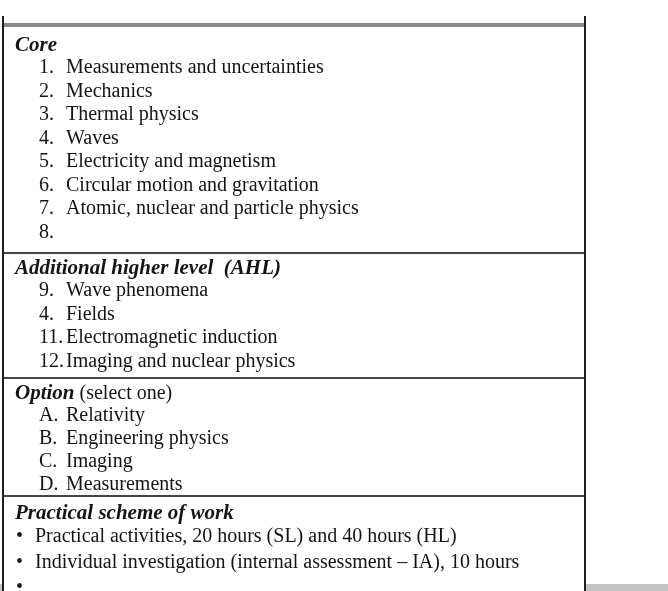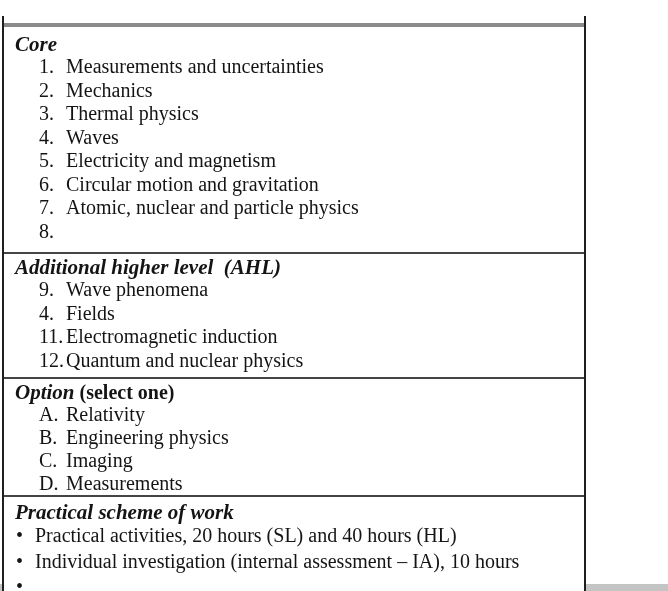--- a/index.html
+++ b/index.html
@@ -27,21 +27,21 @@
   .sec-core      { border-top:4px solid #8a8a8a; height:229px; padding-top:6px; }
   .sec-ahl       { border-top:2px solid #454545; height:125px; padding-top:2px; }
   .sec-option    { border-top:2px solid #454545; height:118px; padding-top:2px; }
   .sec-practical { border-top:2px solid #454545; height:102px; padding-top:4px; }
   .sec-header {
     font-weight:bold; font-style:italic;
     font-size:21px; line-height:22px;
     padding-left:11px;
     white-space:pre-wrap;
   }
-  .sec-header .plain { font-weight:bold; font-style:normal; font-size:20px; }
+  .sec-header .plain { font-weight:normal; font-style:normal; font-size:20px; }
   .li {
     display:flex; align-items:baseline;
     font-size:20px;
     padding-left:35px;
   }
   .sec-core .li, .sec-ahl .li { line-height:23.5px; }
   .sec-option .li { line-height:23px; }
   .li .marker { display:inline-block; min-width:27px; white-space:nowrap; }
   .bli {
     display:flex; align-items:baseline;
@@ -106,21 +106,21 @@
         <div class="li">
             <span class="marker">4.</span>
             <span>Fields</span>
           </div>
         <div class="li">
             <span class="marker">11.</span>
             <span>Electromagnetic induction</span>
           </div>
         <div class="li">
             <span class="marker">12.</span>
-            <span>Quantum and nuclear physics</span>
+            <span>Imaging and nuclear physics</span>
           </div>
       </div>
     </div>
 
     <div class="sec sec-option">
       <div class="sec-header"><span>Option</span><span class="plain"> (select one)</span></div>
       <div class="list">
         <div class="li">
             <span class="marker">A.</span>
             <span>Relativity</span>

